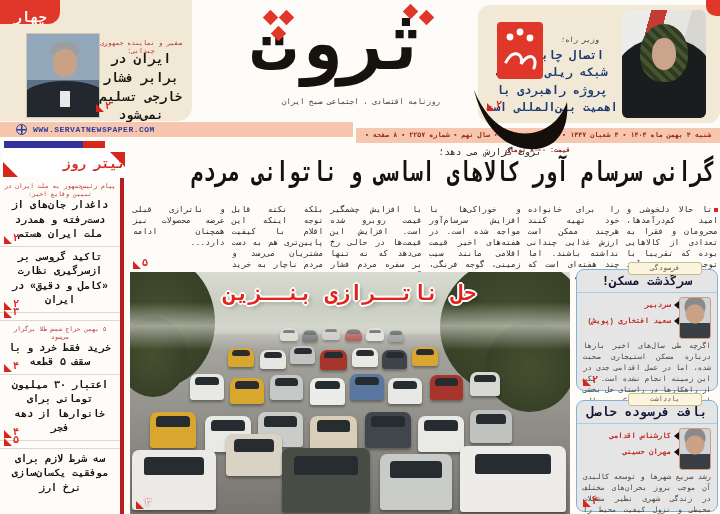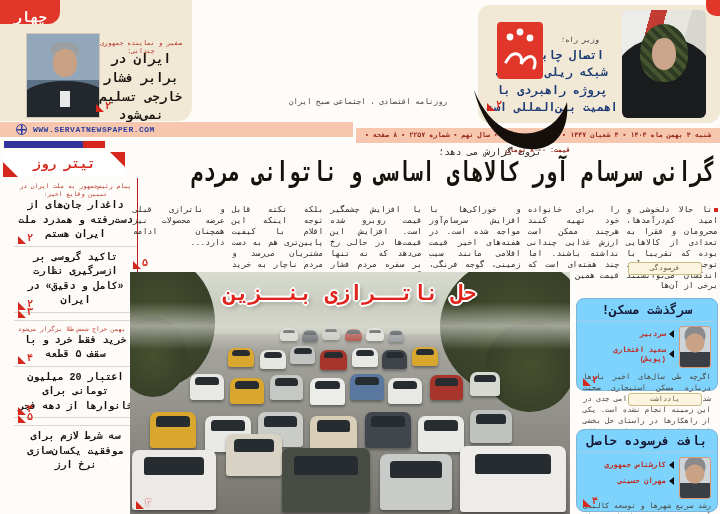--- a/index.html
+++ b/index.html
@@ -26,41 +26,41 @@
         color:#17130e;text-align:center;direction:rtl;}
   .tl-page{position:absolute;left:96px;top:102px;}
 
   
   .masthead{position:absolute;left:195px;top:2px;width:290px;height:94px;text-align:center;}
   .logo-text{font-size:74px;font-weight:bold;color:#18120d;line-height:94px;letter-spacing:-2px;}
   .dotc{position:absolute;}
   .dotc span{position:absolute;width:11px;height:11px;background:#e1372b;transform:rotate(45deg);}
   .dotc1{left:70px;top:10px;} .dotc1 .d1{left:0;top:0;} .dotc1 .d2{left:16px;top:0;} .dotc1 .d3{left:8px;top:16px;}
   .dotc2{left:210px;top:4px;} .dotc2 .d1{left:0;top:0;} .dotc2 .d2{left:16px;top:6px;}
-  .tagline{position:absolute;left:268px;top:97px;width:200px;font-size:7.5px;color:#44403a;text-align:center;direction:rtl;}
+  .tagline{position:absolute;left:261px;top:97px;width:200px;font-size:7.5px;color:#44403a;text-align:center;direction:rtl;}
 
   .mono-red{position:absolute;left:497px;top:22px;width:46px;height:57px;background:#e1372b;border-radius:4px;z-index:3;}
   .mono-black{position:absolute;left:468px;top:80px;width:104px;height:82px;z-index:3;}
 
   
   .bar-url{position:absolute;left:0;top:122px;width:353px;height:15px;background:#f7c6ae;display:flex;align-items:center;padding-left:16px;}
   .globe{width:11px;height:11px;border:1.5px solid #2a3e9f;border-radius:50%;
         background:linear-gradient(#2a3e9f 0 0) center/1.5px 100% no-repeat,linear-gradient(#2a3e9f 0 0) center/100% 1.5px no-repeat;}
   .url-text{margin-left:6px;font-size:8px;font-weight:bold;letter-spacing:.5px;color:#2a3e9f;}
   .bar-navy{position:absolute;left:4px;top:141px;width:101px;height:7px;background:#34339b;}
   .bar-navy i{position:absolute;right:0;top:0;width:22px;height:7px;background:#d6271c;}
   .bar-date{position:absolute;left:356px;top:128px;width:364px;height:15px;background:#f7c6ae;
         font-size:6.7px;font-weight:bold;color:#8f1d12;text-align:center;line-height:15px;direction:rtl;}
 
   
   .sb-head{position:absolute;left:3px;top:152px;width:122px;height:25px;background:#fff;}
-  .sb-head-label{color:#d6271c;font-weight:bold;font-size:13px;text-align:center;line-height:25px;direction:rtl;}
+  .sb-head-label{color:#d6271c;font-weight:bold;font-size:13px;line-height:25px;direction:rtl;}
   .fold-l{position:absolute;left:0;bottom:0;width:0;height:0;border-bottom:15px solid #d6271c;border-right:15px solid transparent;}
   .fold-r{position:absolute;right:0;top:0;width:0;height:0;border-top:15px solid #d6271c;border-left:15px solid transparent;}
-  .sb-items{position:absolute;left:14px;top:178px;width:124px;height:336px;overflow:hidden;border-right:1px solid #b91c1c;}
+  .sb-items{position:absolute;left:0;top:178px;width:124px;height:336px;overflow:hidden;border-right:4px solid #b91c1c;}
   .sb-item{position:relative;padding:4px 3px 3px;border-top:1px solid #dcd8d0;}
   .sb-item:first-child{border-top:none;}
   .sb-kicker{font-size:6.2px;color:#bf3a2e;text-align:center;direction:rtl;margin-bottom:1px;}
   .sb-title{font-size:10px;font-weight:bold;color:#17120e;line-height:1.45;text-align:center;direction:rtl;}
   .sb-page{position:absolute;left:4px;bottom:2px;}
 
   .pgmark{direction:ltr;display:inline-flex;align-items:flex-end;gap:1px;}
   .pgmark .tri{width:0;height:0;border-bottom:8px solid #d6271c;border-right:8px solid transparent;}
   .pgmark .pgnum{color:#d6271c;font-weight:bold;font-size:10px;line-height:10px;}
   .pg-white .pgnum{color:#fff;text-shadow:0 0 2px #a00;}
@@ -104,25 +104,25 @@
   .tr-kicker{position:absolute;left:545px;top:36px;width:70px;font-size:7px;color:#2b2b2b;text-align:center;direction:rtl;}
   .tr-title{position:absolute;left:486px;top:47px;width:132px;font-size:11.5px;font-weight:bold;line-height:1.5;
         color:#1d3a74;text-align:center;direction:rtl;}
   .tr-page{position:absolute;left:487px;top:101px;}
 
   
   .obox{position:absolute;left:576px;width:142px;}
   .obox1{top:262px;height:129px;} .obox2{top:393px;height:119px;}
   .obox-tab{position:absolute;top:0;right:16px;width:74px;height:13px;background:#fbf4df;border:1px solid #cbbd82;
         border-radius:3px;font-size:7px;color:#6b6046;text-align:center;line-height:11px;z-index:2;direction:rtl;}
-  .obox-card{position:absolute;top:7px;left:0;right:0;bottom:0;border:1.5px solid #7fb3d8;border-radius:8px;background:#7dd3fc;margin-top:29px;}
+  .obox-card{position:absolute;top:7px;left:0;right:0;bottom:0;border:1.5px solid #7fb3d8;border-radius:8px;background:#e5e5e5;}
   .obox-title{margin-top:3px;text-align:center;font-weight:bold;font-size:12.5px;color:#141432;direction:rtl;
         padding-bottom:3px;border-bottom:1px solid #a9cce6;}
   .obox-content{padding:4px 6px 2px;}
-  .obox-author{display:flex;direction:rtl;gap:5px;}
+  .obox-author{display:flex;direction:rtl;}
   .aphoto{width:32px;height:42px;border:1px solid #d89a7a;border-radius:3px;flex:0 0 auto;
         background:radial-gradient(circle at 50% 40%,#c9a184 0 9px,rgba(0,0,0,0) 10px),
                    radial-gradient(circle at 50% 22%,#8a8a8a 0 10px,rgba(0,0,0,0) 11px),
                    linear-gradient(#cfd4d8 0 62%,#3a3f46 62%);}
   .alabels{flex:1;padding-top:3px;}
   .alabel{display:flex;direction:rtl;align-items:center;gap:3px;margin-bottom:7px;}
   .orn{width:0;height:0;border-right:5px solid #111;border-top:4px solid transparent;border-bottom:4px solid transparent;}
   .alabel span{color:#c0281e;font-weight:bold;font-size:7.3px;}
   .obox-text{font-size:7.3px;line-height:1.5;text-align:justify;color:#4a443d;margin-top:2px;direction:rtl;}
   .obox-page{position:absolute;left:6px;bottom:4px;}
@@ -140,20 +140,32 @@
     <div class="mp-suit"></div>
     <div class="mp-shirt"></div>
   </div>
   <div class="tl-kicker">سفیر و نماینده جمهوری چندانی:</div>
   <div class="tl-title">ایران در برابر فشار خارجی تسلیم نمی‌شود</div>
   <span class="pgmark tl-page">
       <span class="tri"></span>
       <span class="pgnum">۲</span>
     </span>
 
+  <div class="masthead">
+    <div class="logo-text">ثروت</div>
+    <div class="dotc dotc1">
+        <span class="d1"></span>
+        <span class="d2"></span>
+        <span class="d3"></span>
+      </div>
+    <div class="dotc dotc2">
+        <span class="d1"></span>
+        <span class="d2"></span>
+      </div>
+  </div>
   <div class="tagline">روزنامه اقتصادی ، اجتماعی صبح ایران</div>
   <div class="mono-red">
     <svg width="46" height="57" viewBox="0 0 46 57">
         <circle cx="13" cy="15" r="3.4" fill="#fff"></circle>
         <circle cx="23" cy="10" r="3.4" fill="#fff"></circle>
         <circle cx="33" cy="16" r="3.4" fill="#fff"></circle>
         <path d="M9 40 C16 27 27 31 24 42 C33 29 41 35 37 46" stroke="#fff" stroke-width="3" fill="none" stroke-linecap="round"></path>
       </svg>
   </div>
   <div class="mono-black">
@@ -214,21 +226,21 @@
     </div>
     <div class="sb-item">
       <div class="sb-kicker">۵ بهمن حراج شمش طلا برگزار می‌شود</div>
       <div class="sb-title">خرید فقط خرد و با سقف ۵ قطعه</div>
       <span class="pgmark sb-page">
           <span class="tri"></span>
           <span class="pgnum">۴</span>
         </span>
     </div>
     <div class="sb-item">
-      <div class="sb-title">اعتبار 20 میلیون تومانی برای خانوارها از دهه فجر</div>
+      <div class="sb-title">اعتبار ۳۰ میلیون تومانی برای خانوارها از دهه فجر</div>
       <span class="pgmark sb-page">
           <span class="tri"></span>
           <span class="pgnum">۴</span>
         </span>
     </div>
     <div class="sb-item">
       <span class="pgmark sb-page">
           <span class="tri"></span>
           <span class="pgnum">۵</span>
         </span>
@@ -335,21 +347,21 @@
   <div class="obox obox2">
     <div class="obox-tab">یادداشت</div>
     <div class="obox-card">
       <div class="obox-title">بافت فرسوده حاصل</div>
       <div class="obox-content">
         <div class="obox-author">
           <div class="aphoto"></div>
           <div class="alabels">
             <div class="alabel">
                 <span class="orn"></span>
-                <span>کارشناس جمهوری</span>
+                <span>کارشناس اقدامی</span>
               </div>
             <div class="alabel">
                 <span class="orn"></span>
                 <span>مهران حسینی</span>
               </div>
           </div>
         </div>
         <div class="obox-text">رشد سریع شهرها و توسعه کالبدی آن موجب بروز بحران‌های مختلف در زندگی شهری نظیر مشکلات محیطی و نزول کیفیت محیط را حاصل آورده است. در این میان فرسودگی برخی بافت‌های شهری ناهمگونی ساخت شهری و گسست ساختار اجتماعی را در پی دارد...</div>
       </div>
       <span class="pgmark obox-page">

